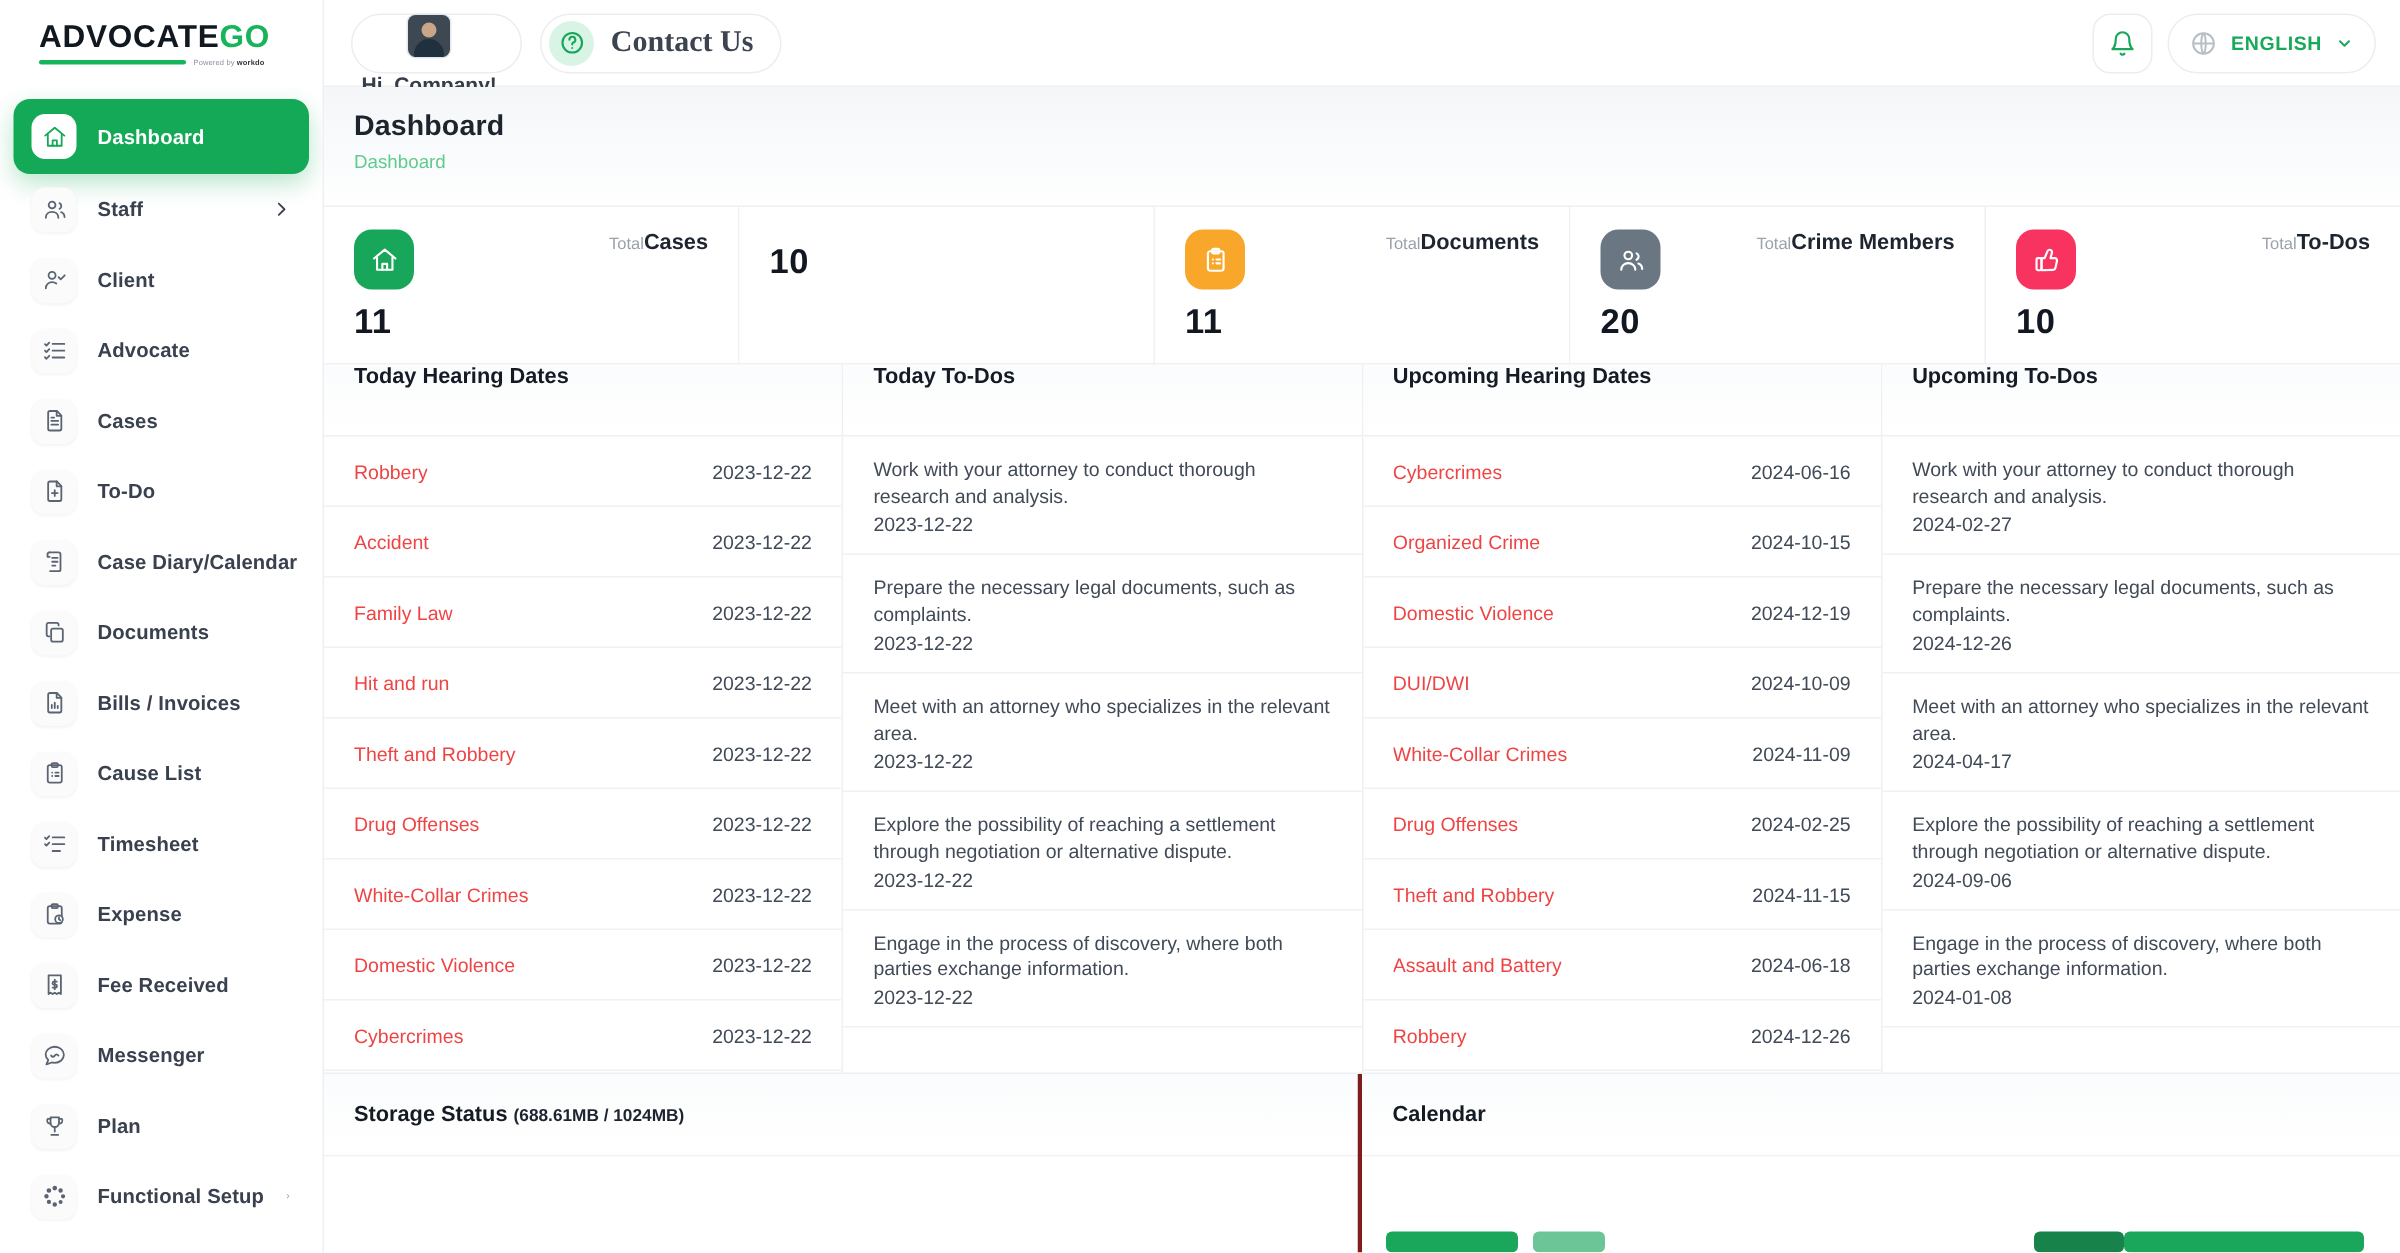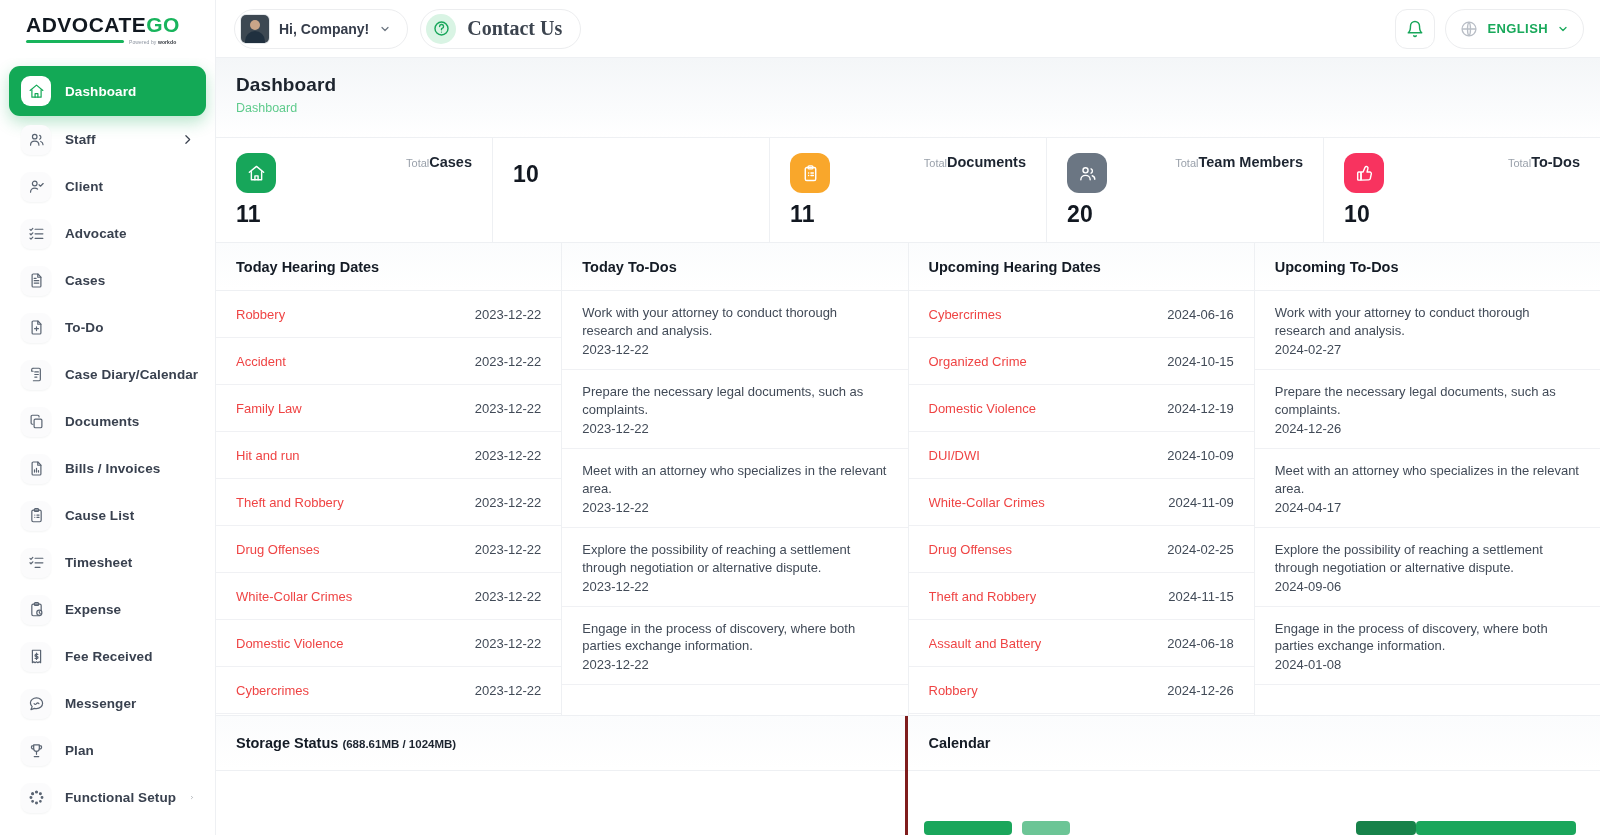--- a/index.html
+++ b/index.html
@@ -83,21 +83,21 @@
     height: 58px; flex: 0 0 58px;
     border-bottom: 1px solid #eef0f3;
     display: flex; align-items: center;
     padding: 0 16px 0 18px; gap: 12px;
     background: #fff;
   }
   .pill {
     display: flex; align-items: center; gap: 10px;
     border: 1px solid #ecedef; border-radius: 26px;
     height: 40px; padding: 0 16px 0 6px;
-    background: #fff; cursor: pointer;
+    background: #fff; cursor: pointer; flex-direction: column;
   }
   .avatar {
     width: 28px; height: 28px; border-radius: 5px;
     background:
       radial-gradient(circle at 50% 34%, #d8b49a 0 16%, transparent 17%),
       linear-gradient(160deg, #6c7d8c 0%, #3f4a56 45%, #2a3views 46%, #202a33 100%);
     background-color: #3d4852;
     overflow: hidden; position: relative; flex: 0 0 28px;
     box-shadow: 0 0 0 1px #e4e7ea;
   }
@@ -176,21 +176,21 @@
 
   
   .grid { flex: 1; display: flex; min-height: 0; }
   .gcol {
     flex: 1; min-width: 0; display: flex; flex-direction: column;
     border-right: 1px solid #eef0f3;
   }
   .gcol:last-child { border-right: none; }
   .panel-head {
     height: 48px; flex: 0 0 48px;
-    display: flex; align-items: center;
+    display: flex; align-items: flex-start;
     padding: 0 20px;
     background: linear-gradient(180deg,#fbfcfd,#ffffff);
     border-bottom: 1px solid #eef0f3;
   }
   .panel-title { font-size: 14.5px; font-weight: 700; color: #141b25; }
   .panel-title .sub { font-size: 11.5px; font-weight: 700; color: #1c242f; }
   .panel-body { flex: 1; overflow: hidden; }
 
   .row {
     display: flex; align-items: center; justify-content: space-between;
@@ -500,21 +500,21 @@
         <div class="stat">
           <div class="stat-top">
             <span class="stat-ico" style="background:#6b7683">
               <svg viewBox="0 0 24 24" fill="none" stroke="#ffffff" stroke-width="1.8" stroke-linecap="round" stroke-linejoin="round">
                 <circle cx="9.5" cy="8" r="3.2"></circle>
                 <path d="M3.6 20c0-3.3 2.6-5.6 5.9-5.6s5.9 2.3 5.9 5.6"></path>
                 <path d="M16.5 6.2a3 3 0 0 1 0 5.4"></path>
                 <path d="M18 14.8c2 .7 3.2 2.5 3.2 4.6"></path>
               </svg>
             </span>
-            <span class="stat-lbl"><span class="t">Total</span><span class="n">Team Members</span></span>
+            <span class="stat-lbl"><span class="t">Total</span><span class="n">Crime Members</span></span>
           </div>
           <div class="stat-val">20</div>
         </div>
         <div class="stat">
           <div class="stat-top">
             <span class="stat-ico" style="background:#f8335f">
               <svg viewBox="0 0 24 24" fill="none" stroke="#ffffff" stroke-width="1.8" stroke-linecap="round" stroke-linejoin="round">
                 <path d="M7.6 20.4V10.2h2.6l2.5-6a2 2 0 0 1 3.6 1.7l-1.1 4.3h3.5a1.9 1.9 0 0 1 1.9 2.3l-1.3 6a2 2 0 0 1-1.9 1.6z"></path>
                 <rect x="3.4" y="10.2" width="4.2" height="10.2" rx="1.2"></rect>
               </svg>

